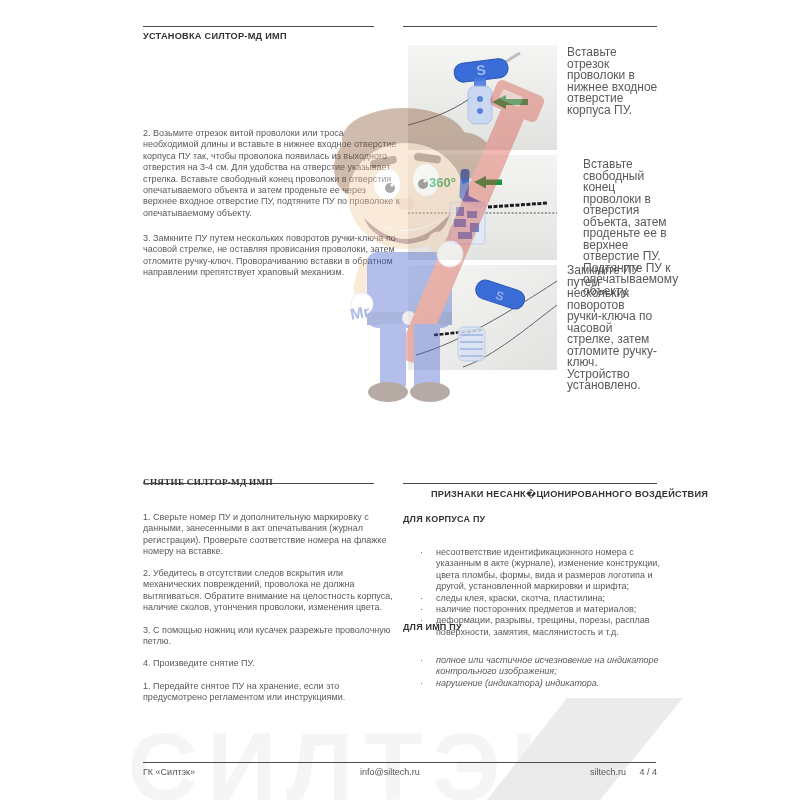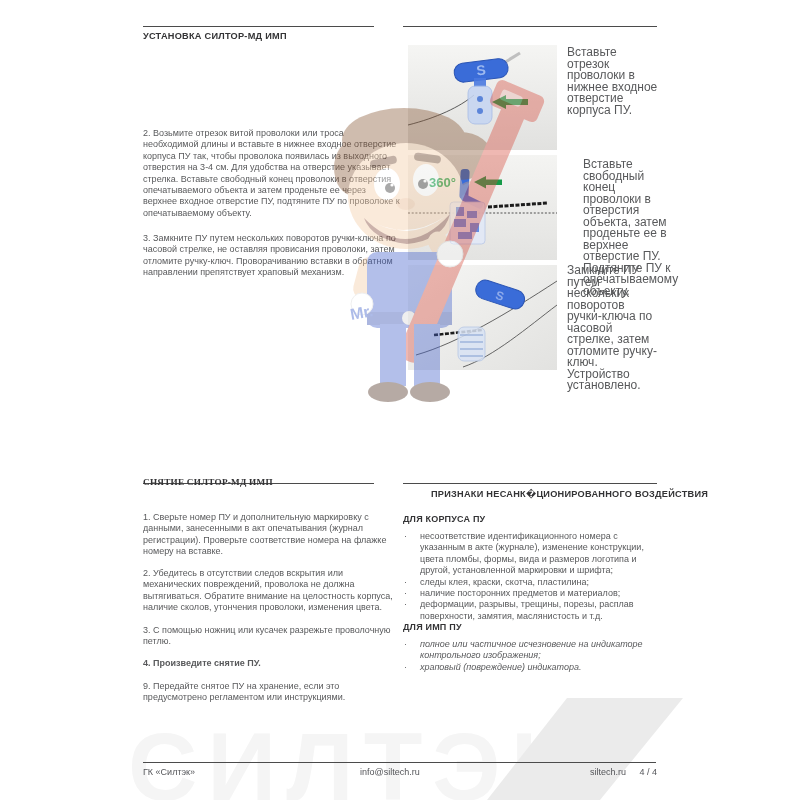--- a/index.html
+++ b/index.html
@@ -20,21 +20,21 @@
     position:absolute;left:143px;width:258px;font-size:9px;line-height:11.4px;
     color:#58595b;z-index:2;
   }
   .caption{
     position:absolute;left:567px;width:92px;font-size:12px;line-height:11.5px;
     color:#58595b;z-index:2;
   }
   .photo{position:absolute;left:408px;width:149px;height:105px;z-index:2;}
   .photo svg{display:block;}
   ul.bullets{
-    position:absolute;left:403px;width:254px;margin:0;padding:0;list-style:none;z-index:2;
+    position:absolute;left:403px;width:254px;margin:16px;padding:0;list-style:none;z-index:2;
   }
   ul.bullets li{
     position:relative;padding-left:17px;font-size:9px;line-height:11.4px;color:#58595b;
   }
   ul.bullets li::before{content:"·";position:absolute;left:1px;top:0;color:#58595b;}
   .footer-text{position:absolute;top:767px;font-size:9px;color:#55565a;z-index:3;white-space:nowrap;}
   .band{
     position:absolute;left:0;top:0;width:800px;height:800px;background:#ebebeb;
     clip-path:polygon(567px 698px,683px 698px,600px 800px,487px 800px);z-index:1;
   }
@@ -140,38 +140,38 @@
   <div class="caption" style="top:47px;">Вставьте отрезок проволоки в нижнее входное отверстие корпуса ПУ.</div>
   <div class="caption" style="top:159px;margin-left:16px;">Вставьте свободный конец проволоки в отверстия объекта, затем проденьте ее в верхнее отверстие ПУ. Подтяните ПУ к опечатываемому объекту.</div>
   <div class="caption" style="top:265px;">Замкните ПУ путем нескольких поворотов ручки-ключа по часовой стрелке, затем отломите ручку-ключ. Устройство установлено.</div>
 
   <div class="rule" style="left:143px;top:483px;width:231px;"></div>
   <div class="h1" style="left:143px;top:477px;font-family:Liberation Serif, serif;">СНЯТИЕ СИЛТОР-МД ИМП</div>
 
   <div class="step" style="top:512px;">1. Сверьте номер ПУ и дополнительную маркировку с данными, занесенными в акт опечатывания (журнал регистрации). Проверьте соответствие номера на флажке номеру на вставке.</div>
   <div class="step" style="top:568px;">2. Убедитесь в отсутствии следов вскрытия или механических повреждений, проволока не должна вытягиваться. Обратите внимание на целостность корпуса, наличие сколов, утончения проволоки, изменения цвета.</div>
   <div class="step" style="top:625px;">3. С помощью ножниц или кусачек разрежьте проволочную петлю.</div>
-  <div class="step" style="top:658px;font-weight:bold;">4. Произведите снятие ПУ.</div>
-  <div class="step" style="top:681px;">9. Передайте снятое ПУ на хранение, если это предусмотрено регламентом или инструкциями.</div>
+  <div class="step" style="top:658px;">4. Произведите снятие ПУ.</div>
+  <div class="step" style="top:681px;">1. Передайте снятое ПУ на хранение, если это предусмотрено регламентом или инструкциями.</div>
 
   <div class="rule" style="left:403px;top:483px;width:254px;"></div>
   <div class="h1" style="left:423px;top:488px;margin-left:8px;">ПРИЗНАКИ НЕСАНК�ЦИОНИРОВАННОГО ВОЗДЕЙСТВИЯ</div>
 
   <div class="sub" style="left:403px;top:514px;">ДЛЯ КОРПУСА ПУ</div>
   <ul class="bullets" style="top:531px;">
     <li>несоответствие идентификационного номера с указанным в акте (журнале), изменение конструкции, цвета пломбы, формы, вида и размеров логотипа и другой, установленной маркировки и шрифта;</li>
     <li>следы клея, краски, скотча, пластилина;</li>
     <li>наличие посторонних предметов и материалов;</li>
     <li>деформации, разрывы, трещины, порезы, расплав поверхности, замятия, маслянистость и т.д.</li>
   </ul>
 
   <div class="sub" style="left:403px;top:622px;">ДЛЯ ИМП ПУ</div>
   <ul class="bullets" style="top:639px;font-style:italic;">
     <li>полное или частичное исчезновение на индикаторе контрольного изображения;</li>
-    <li>храповый (повреждение) индикатора.</li>
+    <li>нарушение (индикатора) индикатора.</li>
   </ul>
 
   <div class="rule" style="left:143px;top:762px;width:513px;"></div>
   <div class="footer-text" style="left:143px;">ГК «Силтэк»</div>
   <div class="footer-text" style="left:360px;width:120px;text-align:left;">info@siltech.ru</div>
   <div class="footer-text" style="left:558px;width:68px;text-align:right;">siltech.ru</div>
   <div class="footer-text" style="left:634px;width:23px;text-align:right;">4 / 4</div>
 
   <div class="watermark">
     <svg width="250" height="340" viewBox="0 0 250 340">

